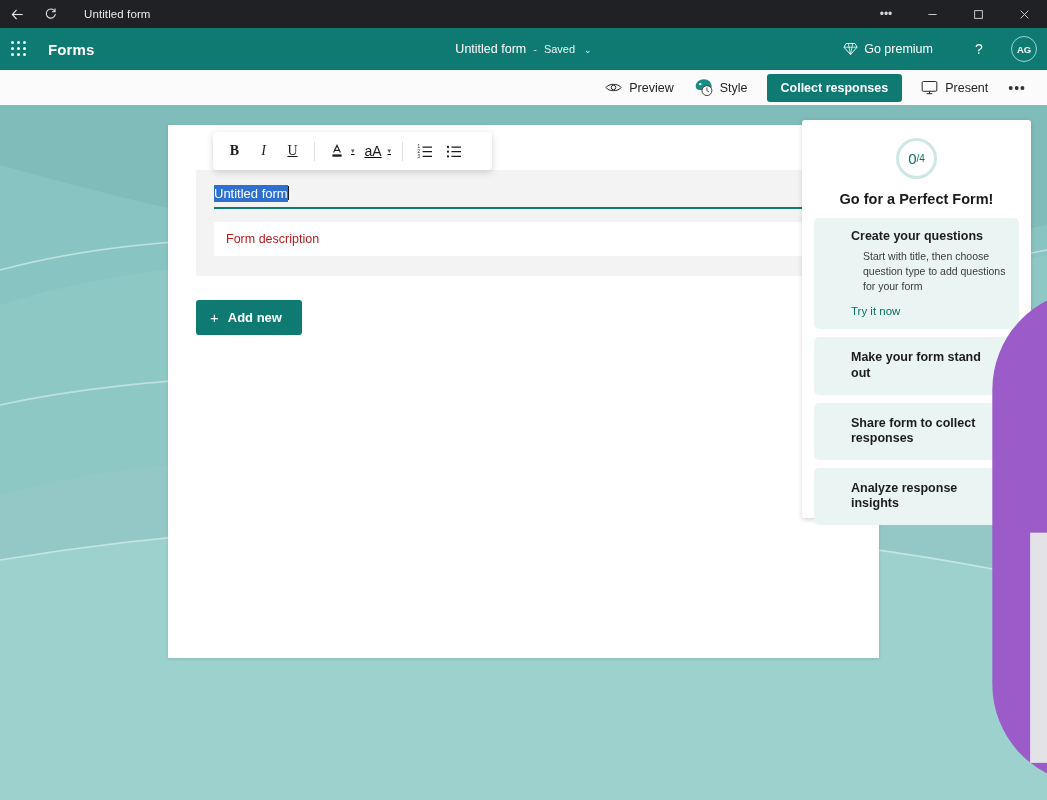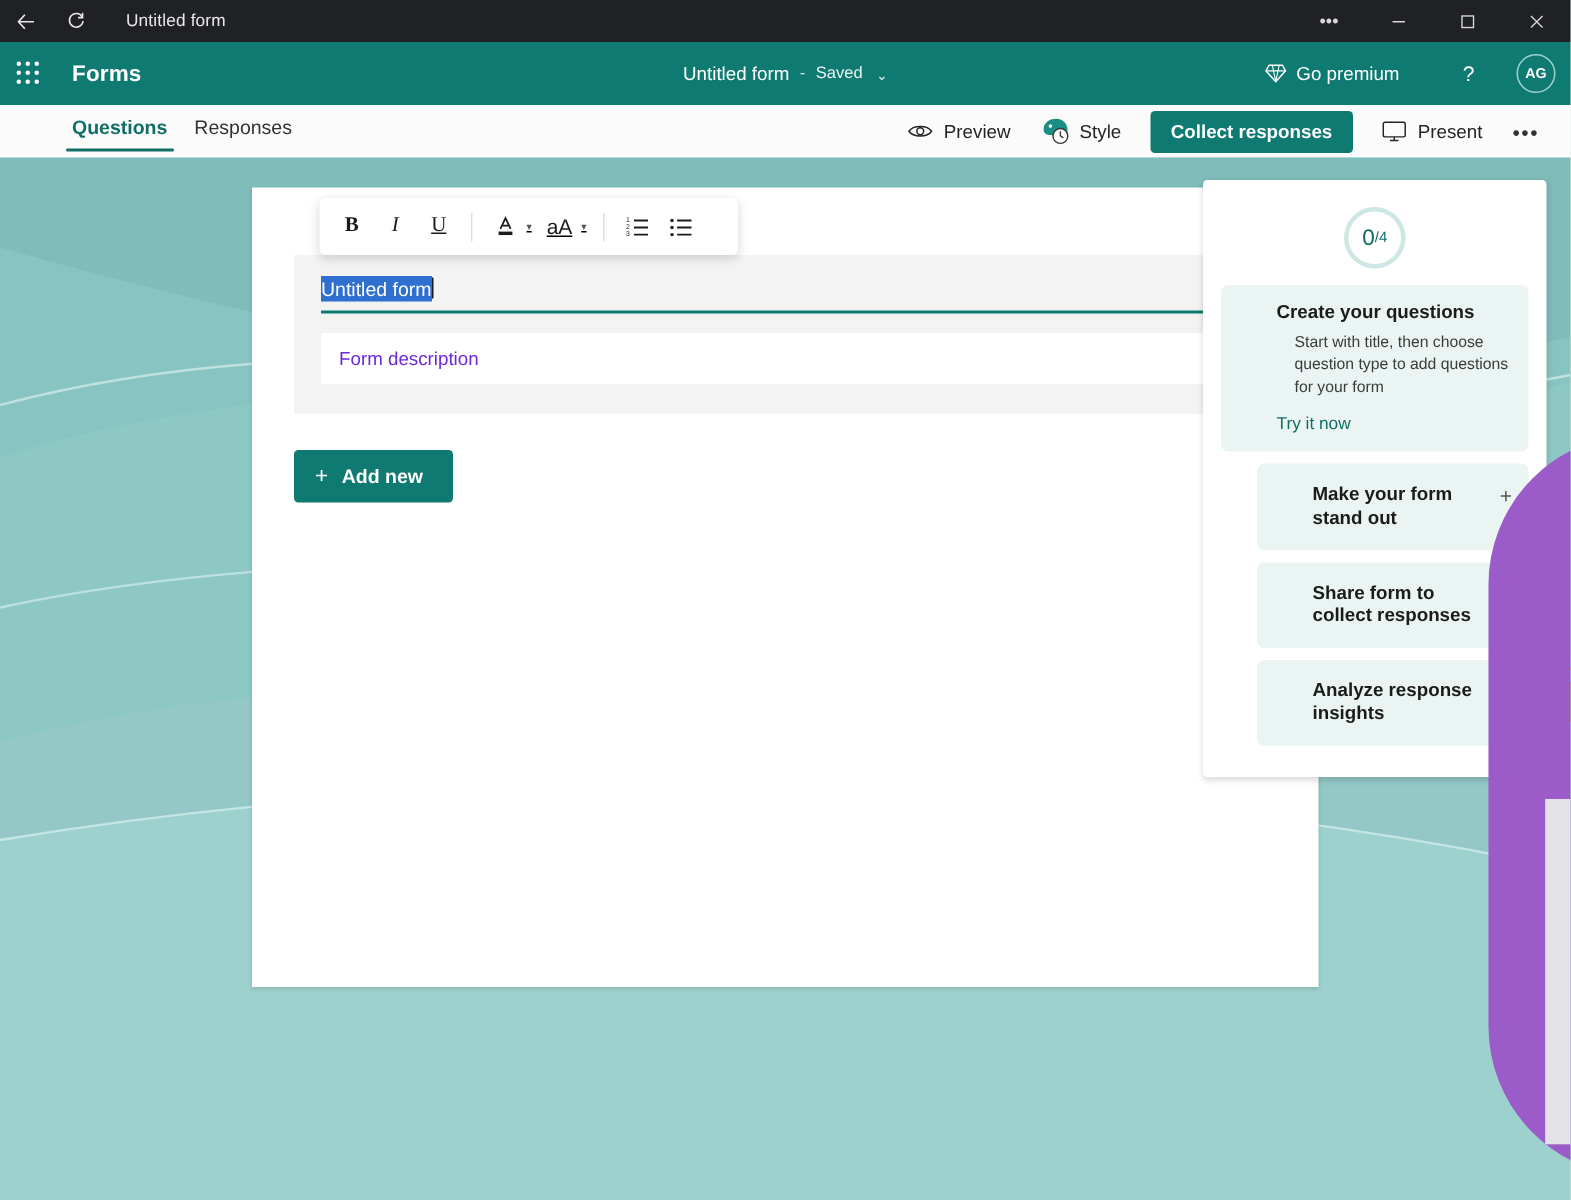--- a/index.html
+++ b/index.html
@@ -149,21 +149,21 @@
   }
   .title-caret {
     display: inline-block; width: 1px; height: 14px;
     background: #1b1b1b; vertical-align: -2px;
   }
   .title-underline {
     margin-top: 5px; height: 1.6px; background: #0f7a72; width: 100%;
   }
   .desc-box {
     margin-top: 13px; background: #ffffff;
-    padding: 10px 12px; font-size: 12.5px; color: #6d28d9;
+    padding: 10px 12px; font-size: 12.5px; color: #b91c1c;
   }
   .addnew {
     position: absolute; left: 28px; top: 175px;
     background: #0f7a72; color: #ffffff;
     font-size: 13px; font-weight: 600;
     padding: 10px 20px 10px 14px; border-radius: 3px;
     display: flex; align-items: center; gap: 9px;
   }
   .plus-glyph { font-size: 15px; font-weight: 400; line-height: 1; }
 
@@ -212,21 +212,21 @@
   .ring .den { font-size: 10px; }
   .panel-title {
     text-align: center; font-size: 14.5px; font-weight: 700;
     color: #1b1b1b; margin-top: 12px;
   }
   .cards { padding: 11px 12px 0 12px; display: flex; flex-direction: column; gap: 8px; }
   .card {
     background: #eaf5f3; border-radius: 5px; padding: 11px 11px 12px 11px;
     display: flex; gap: 9px;
   }
-  .card.collapsed { align-items: flex-start; padding: 13px 11px; margin-left: 24px; }
+  .card.collapsed { align-items: flex-start; padding: 13px 11px; }
   .card-icon { width: 17px; flex: 0 0 17px; display: flex; justify-content: center; padding-top: 1px; }
   .card-body { flex: 1; }
   .card-head { font-size: 12.5px; font-weight: 700; color: #1b1b1b; line-height: 1.25; }
   .card-desc { font-size: 10.5px; color: #3b3b3b; margin-top: 4px; line-height: 1.45; margin-left: 12px; }
   .card-link { font-size: 11.5px; font-weight: 400; color: #0f6f67; margin-top: 11px; }
   .card-plus { color: #555555; font-size: 14px; font-weight: 300; margin-left: 6px; }
   .card.collapsed .card-head { font-size: 12.5px; }
 </style>
 </head>
 <body>
@@ -292,24 +292,20 @@
         <path d="M1 5.6 H15 M5.6 1.6 L8 13.4 L10.4 1.6" fill="none" stroke="#ffffff" stroke-width=".8"></path>
       </svg>
       <span>Go premium</span>
     </div>
     <div class="help-btn">?</div>
     <div class="avatar">AG</div>
   </div>
 </div>
 
 <div class="cmdbar">
-  <div class="tabs">
-    <div class="tab active">Questions</div>
-    <div class="tab">Responses</div>
-  </div>
 
   <div class="cmd-right">
     <div class="cmd-item">
       <svg width="17" height="13" viewBox="0 0 18 13">
         <path d="M1 6.5 C4 2 14 2 17 6.5 C14 11 4 11 1 6.5 Z" fill="none" stroke="#242424" stroke-width="1.05"></path>
         <circle cx="9" cy="6.5" r="2.4" fill="none" stroke="#242424" stroke-width="1.05"></circle>
       </svg>
       <span>Preview</span>
     </div>
 
@@ -376,20 +372,21 @@
       </svg>
     </div>
 
     <div class="ring-wrap">
       <div class="ring">
         <span class="num">0</span>
           <span class="den">/4</span>
       </div>
     </div>
 
+    <div class="panel-title">Go for a Perfect Form!</div>
 
     <div class="cards">
 
       <div class="card">
         <div class="card-icon">
           <svg width="16" height="16" viewBox="0 0 16 16">
             <path d="M8 1 L9.5 6 L14.5 7.5 L9.5 9 L8 14 L6.5 9 L1.5 7.5 L6.5 6 Z" fill="#f0c02a"></path>
             <path d="M12.8 10.4 L13.5 12.2 L15.3 12.9 L13.5 13.6 L12.8 15.4 L12.1 13.6 L10.3 12.9 L12.1 12.2 Z" fill="#e8e8ec"></path>
           </svg>
         </div>

